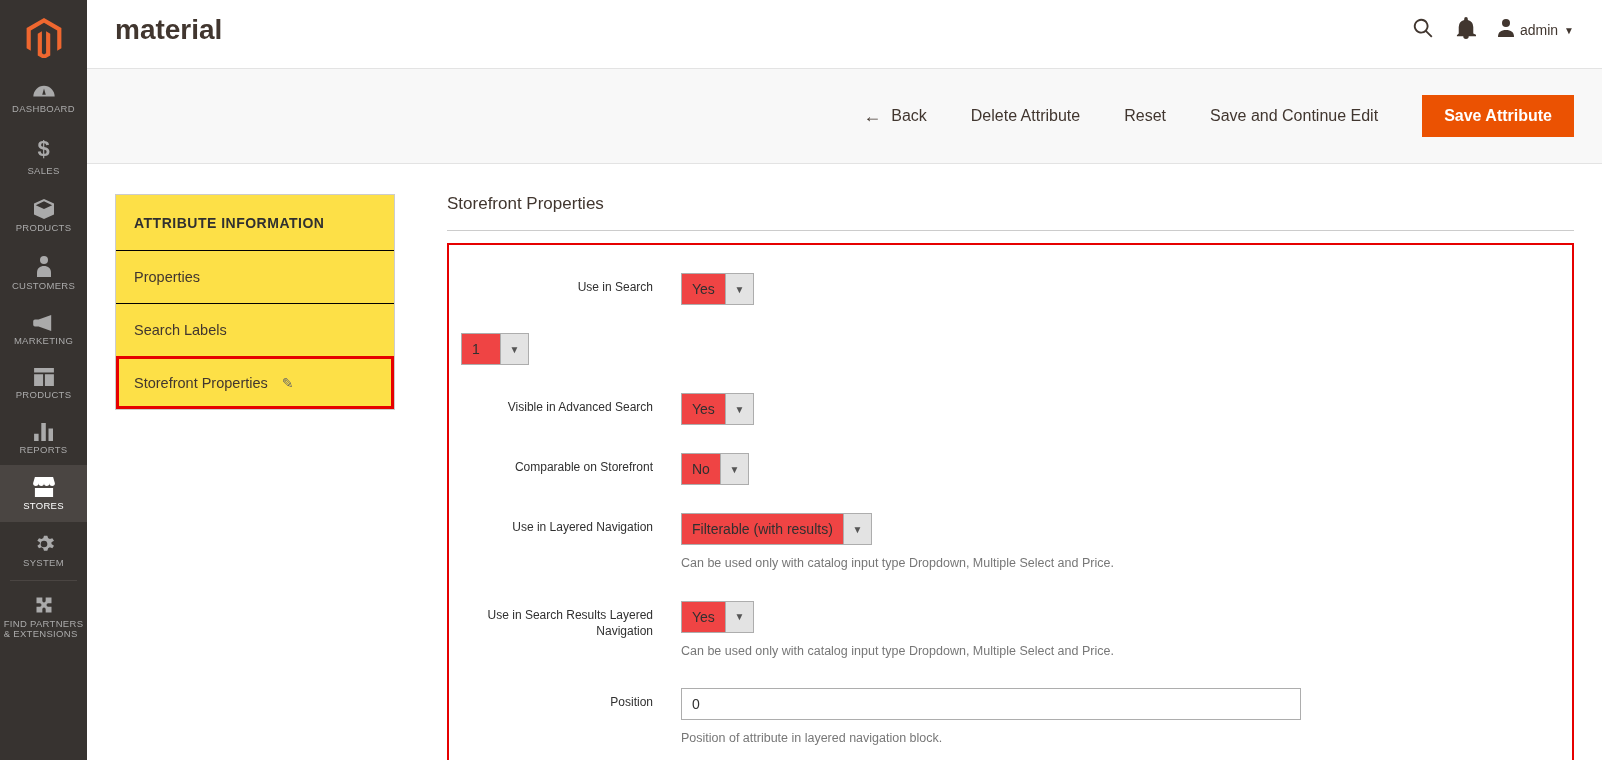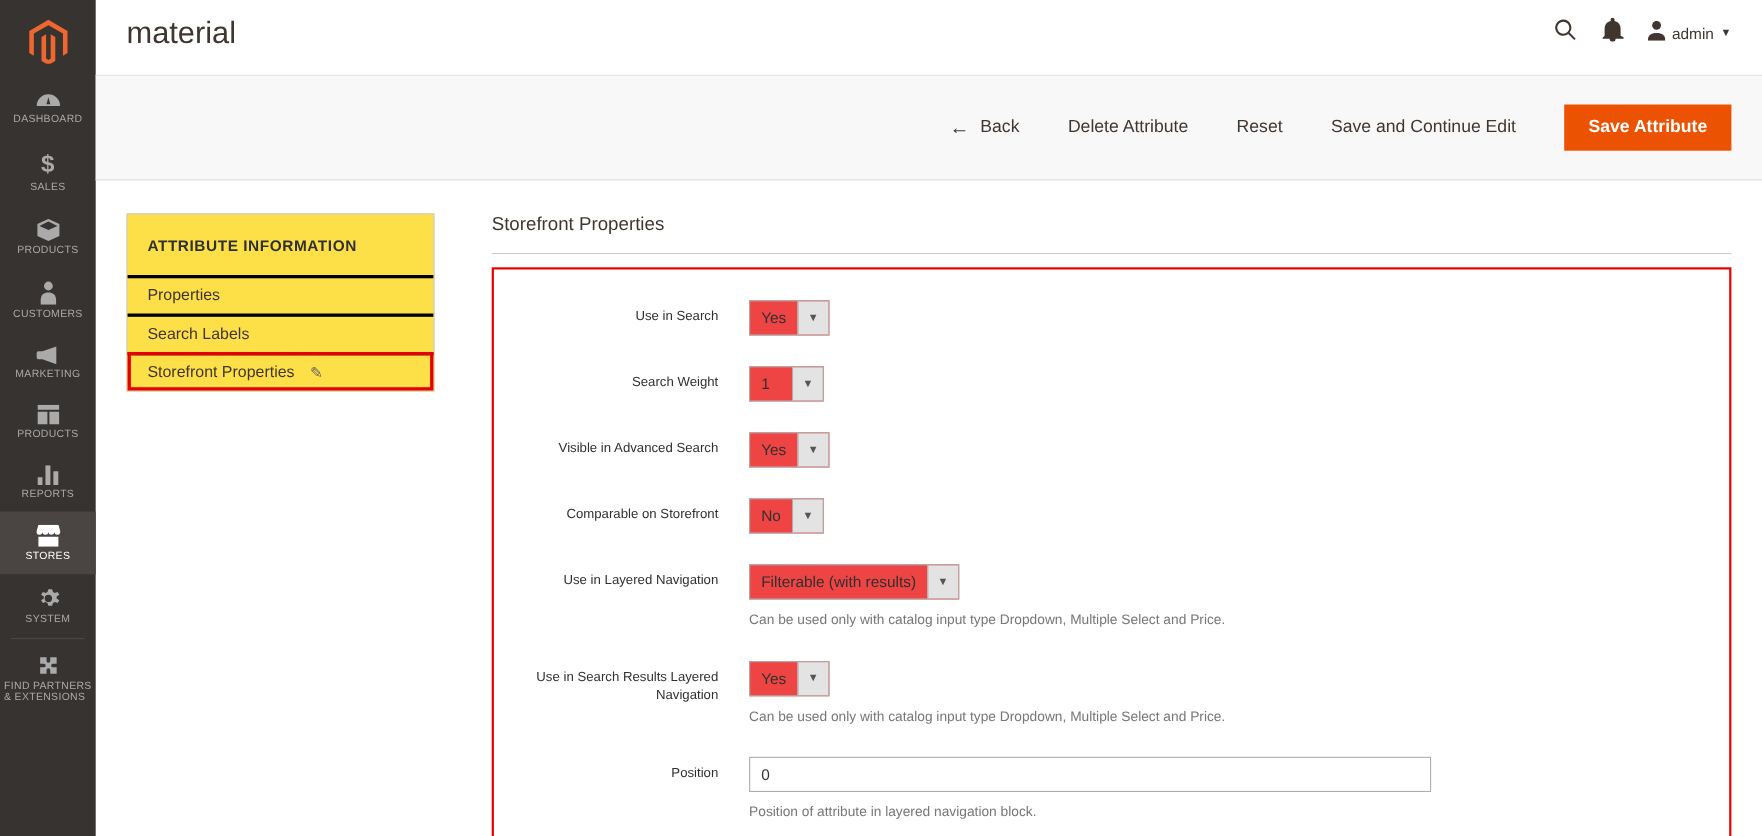--- a/index.html
+++ b/index.html
@@ -13,38 +13,38 @@
 .logo svg { width: 36px; height: 40px; }
 .nav-item { display: flex; flex-direction: column; align-items: center; justify-content: center; padding: 12px 0 10px; cursor: pointer; color: #aaa; text-align: left; position: relative; }
 .nav-item.active { background: #4a4542; color: #fff; }
 .nav-item .nav-icon { font-size: 20px; margin-bottom: 4px; display: flex; justify-content: center; }
 .nav-item .nav-label { font-size: 9.5px; letter-spacing: 0.3px; line-height: 1.1; }
 .nav-sep { height: 1px; background: #4a4542; margin: 2px 10px; }
 
 
 .main { flex: 1; padding: 0 0 40px 0; min-width: 0; }
 .header { display: flex; align-items: center; padding: 14px 28px 22px 28px; }
-.page-title { font-size: 28px; font-weight: 400; color: #41362f; }
+.page-title { font-size: 28px; font-weight: 700; color: #41362f; }
 .header-tools { margin-left: auto; display: flex; align-items: center; gap: 22px; color: #41362f; }
 .tool-icon { font-size: 20px; cursor: pointer; }
 .account { display: flex; align-items: center; gap: 6px; cursor: pointer; font-size: 14px; color: #41362f; }
 .account .user-icon { font-size: 16px; }
 .account .caret { font-size: 10px; }
 
 .action-bar { background: #f8f8f8; border-top: 1px solid #e3e3e3; border-bottom: 1px solid #e3e3e3; padding: 26px 28px; display: flex; align-items: center; gap: 44px; justify-content: flex-end; }
 .action-link { color: #41362f; font-size: 16px; cursor: pointer; display: inline-flex; align-items: center; gap: 10px; }
 .action-link .back-arrow { font-size: 18px; }
 .btn-primary { background: #eb5202; color: #fff; font-size: 16px; padding: 12px 22px; border: none; cursor: pointer; font-weight: 600; }
 
 .content { display: flex; gap: 52px; padding: 30px 28px 0 28px; align-items: flex-start; }
 
 
 .side-panel { width: 280px; border: 1px solid #ccc; background: #fde047; }
 .side-panel-head { padding: 20px 18px 19px; font-weight: 600; letter-spacing: 0.5px; color: #303030; font-size: 14px; }
-.side-panel-item { padding: 8px 18px; font-size: 14.5px; color: #41362f; cursor: pointer; border-top: 3px solid #000000; display: flex; align-items: center; }
+.side-panel-item { padding: 18px 18px; font-size: 14.5px; color: #41362f; cursor: pointer; border-top: 1px solid #000000; display: flex; align-items: center; }
 .side-panel-item.hl { outline: 3px solid #e60000; outline-offset: -3px; }
 .side-panel-item .edit-icon { margin-left: 14px; font-size: 14px; color: #666; }
 
 
 .form-area { flex: 1; min-width: 0; }
 .section-title { font-size: 17px; color: #41362f; padding-bottom: 16px; border-bottom: 1px solid #ccc; margin-bottom: 12px; font-weight: 400; }
 .hl-box { border: 2px solid #e60000; padding: 14px 22px 6px 12px; }
 
 .field-row { display: flex; padding: 14px 0; align-items: flex-start; }
 .field-label { width: 220px; text-align: right; padding-right: 28px; padding-top: 6px; font-size: 12px; color: #303030; line-height: 1.35; }
@@ -203,21 +203,20 @@
             <div class="field-label">Use in Search</div>
             <div class="field-control">
               <div class="select-wrap">
                 <span class="select-val">Yes</span>
                 <span class="select-btn">▼</span>
               </div>
             </div>
           </div>
 
           <div class="field-row">
-            <div class="field-label">Search Weight</div>
             <div class="field-control">
               <div class="select-wrap">
                 <span class="select-val">1</span>
                 <span class="select-btn">▼</span>
               </div>
             </div>
           </div>
 
           <div class="field-row">
             <div class="field-label">Visible in Advanced Search</div>

